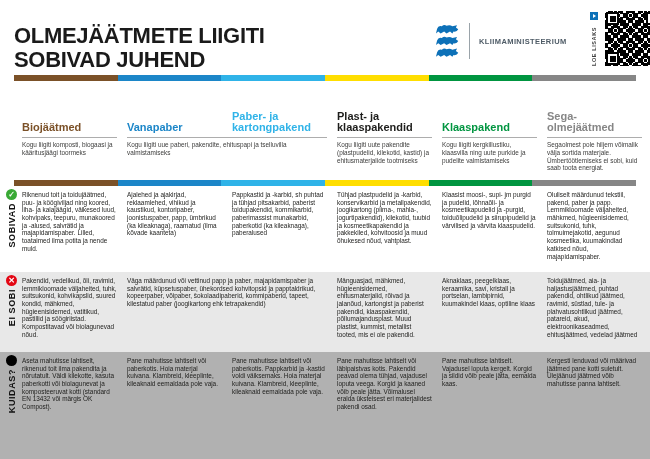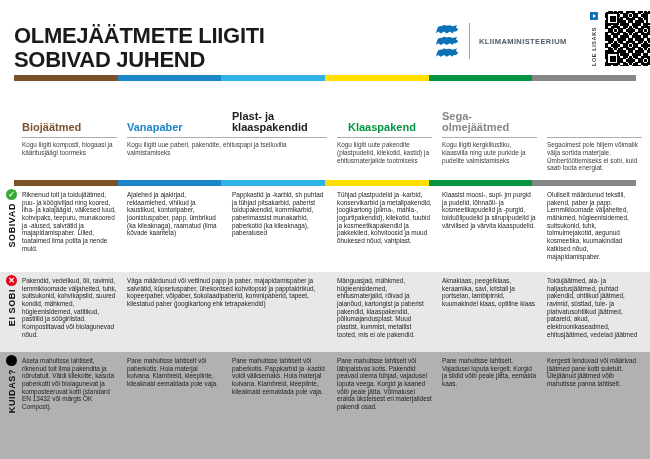--- a/index.html
+++ b/index.html
@@ -98,23 +98,25 @@
     <i style="background: rgb(28, 134, 200);"></i>
     <i style="background: rgb(47, 179, 232);"></i>
     <i style="background: rgb(255, 222, 0);"></i>
     <i style="background: rgb(0, 149, 64);"></i>
     <i style="background: rgb(134, 134, 134);"></i>
   </div>
 
   <div class="cols colheads">
     <h2 style="color: rgb(123, 81, 40);">Biojäätmed</h2>
     <h2 style="color: rgb(28, 134, 200);">Vanapaber</h2>
+    <h2 style="color: rgb(47, 179, 232);">Paber- ja
+kartongpakend</h2>
     <h2 style="color: rgb(29, 29, 27);">Plast- ja
 klaaspakendid</h2>
-    <h2 style="color: rgb(0, 149, 64); margin-left: 11px;">Klaaspakend</h2>
+    <h2 style="color: rgb(0, 149, 64);">Klaaspakend</h2>
     <h2 style="color: rgb(134, 134, 134);">Sega-
 olmejäätmed</h2>
   </div>
 
   <div class="cols descs">
     <div class="desc">Kogu liigiti komposti, biogaasi ja kääritusjäägi toormeks</div>
     <div class="desc d23">Kogu liigiti uue paberi, pakendite, ehituspapi ja tselluvilla valmistamiseks</div>
     <div class="desc d4">Kogu liigiti uute pakendite (plastpudelid, kilekotid, kastid) ja ehitusmaterjalide tootmiseks</div>
     <div class="desc d5">Kogu liigiti kergkillustiku, klaasvilla ning uute purkide ja pudelite valmistamiseks</div>
     <div class="desc d6">Segaolmest pole hiljem võimalik välja sortida materjale. Ümbertöötlemiseks ei sobi, kuid saab toota energiat.</div>

